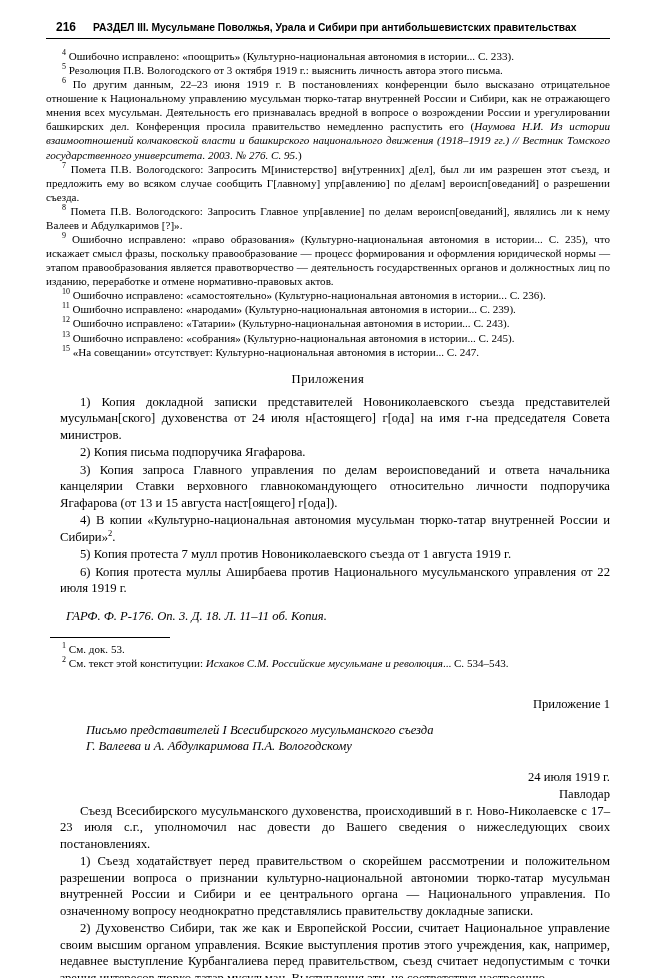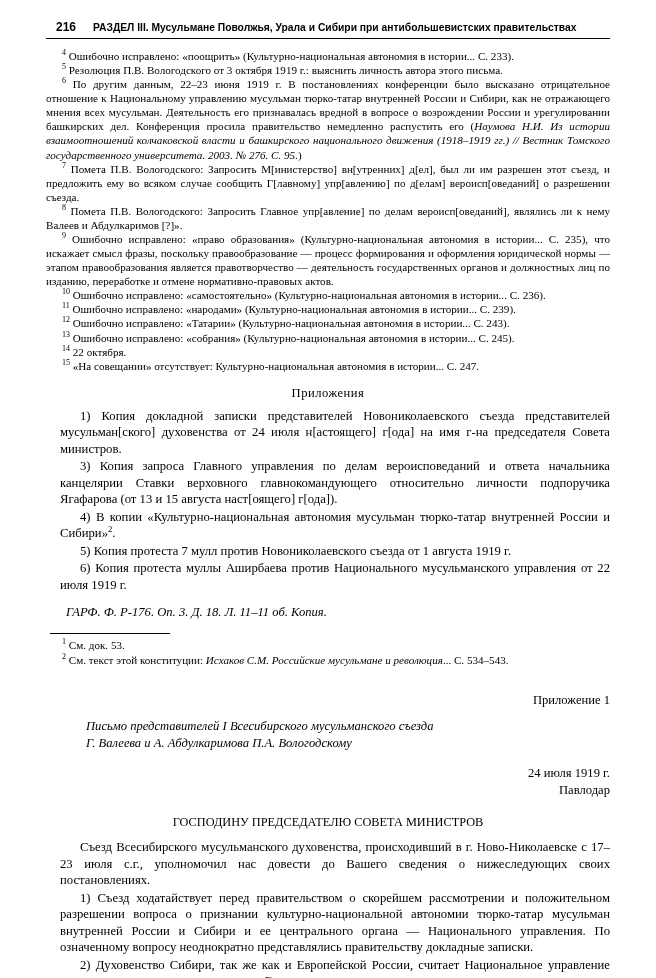--- a/index.html
+++ b/index.html
@@ -133,28 +133,28 @@
     <div class="fn"><sup>4</sup> <span>Ошибочно исправлено: «поощрить» (Культурно-национальная автономия в истории... С. 233).</span></div>
     <div class="fn"><sup>5</sup> <span>Резолюция П.В. Вологодского от 3 октября 1919 г.: выяснить личность автора этого письма.</span></div>
     <div class="fn"><sup>6</sup> <span>По другим данным, 22–23 июня 1919 г. В постановлениях конференции было высказано отрицательное отношение к Национальному управлению мусульман тюрко-татар внутренней России и Сибири, как не отражающего мнения всех мусульман. Деятельность его признавалась вредной в вопросе о возрождении России и урегулировании башкирских дел. Конференция просила правительство немедленно распустить его (</span><span class="it">Наумова Н.И. Из истории взаимоотношений колчаковской власти и башкирского национального движения (1918–1919 гг.) // Вестник Томского государственного университета. 2003. № 276. С. 95.</span><span>)</span></div>
     <div class="fn"><sup>7</sup> <span>Помета П.В. Вологодского: Запросить М[инистерство] вн[утренних] д[ел], был ли им разрешен этот съезд, и предложить ему во всяком случае сообщить Г[лавному] упр[авлению] по д[елам] вероисп[оведаний] о разрешении съезда.</span></div>
     <div class="fn"><sup>8</sup> <span>Помета П.В. Вологодского: Запросить Главное упр[авление] по делам вероисп[оведаний], являлись ли к нему Валеев и Абдулкаримов [?]».</span></div>
     <div class="fn"><sup>9</sup> <span>Ошибочно исправлено: «право образования» (Культурно-национальная автономия в истории... С. 235), что искажает смысл фразы, поскольку правообразование — процесс формирования и оформления юридической нормы — этапом правообразования является правотворчество — деятельность государственных органов и должностных лиц по изданию, переработке и отмене нормативно-правовых актов.</span></div>
     <div class="fn"><sup>10</sup> <span>Ошибочно исправлено: «самостоятельно» (Культурно-национальная автономия в истории... С. 236).</span></div>
     <div class="fn"><sup>11</sup> <span>Ошибочно исправлено: «народами» (Культурно-национальная автономия в истории... С. 239).</span></div>
     <div class="fn"><sup>12</sup> <span>Ошибочно исправлено: «Татарии» (Культурно-национальная автономия в истории... С. 243).</span></div>
     <div class="fn"><sup>13</sup> <span>Ошибочно исправлено: «собрания» (Культурно-национальная автономия в истории... С. 245).</span></div>
-    <div class="fn"><sup>14</sup> <span>22 октября.</span></div>
     <div class="fn"><sup>15</sup> <span>«На совещании» отсутствует: Культурно-национальная автономия в истории... С. 247.</span></div>
   </div>
 
   <div class="center-title">Приложения</div>
 
   <div>
     <p class="body-p">1) Копия докладной записки представителей Новониколаевского съезда представителей мусульман[ского] духовенства от 24 июля н[астоящего] г[ода] на имя г-на председателя Совета министров.</p>
+    <p class="body-p">2) Копия письма подпоручика Ягафарова.</p>
     <p class="body-p">3) Копия запроса Главного управления по делам вероисповеданий и ответа начальника канцелярии Ставки верховного главнокомандующего относительно личности подпоручика Ягафарова (от 13 и 15 августа наст[оящего] г[ода]).</p>
     <p class="body-p"><span>4) В копии «Культурно-национальная автономия мусульман тюрко-татар внутренней России и Сибири»</span><sup>2</sup>.</p>
     <p class="body-p">5) Копия протеста 7 мулл против Новониколаевского съезда от 1 августа 1919 г.</p>
     <p class="body-p">6) Копия протеста муллы Аширбаева против Национального мусульманского управления от 22 июля 1919 г.</p>
   </div>
 
   <div class="archref">ГАРФ. Ф. Р-176. Оп. 3. Д. 18. Л. 11–11 об. Копия.</div>
 
   <div class="sep"></div>
 
@@ -168,21 +168,20 @@
   <div class="app-sub">
     <div>Письмо представителей I Всесибирского мусульманского съезда</div>
     <div>Г. Валеева и А. Абдулкаримова П.А. Вологодскому</div>
   </div>
 
   <div class="date-right">
     <div>24 июля 1919 г.</div>
     <div>Павлодар</div>
   </div>
 
-  <div class="addressee">ГОСПОДИНУ ПРЕДСЕДАТЕЛЮ СОВЕТА МИНИСТРОВ</div>
 
   <div>
     <p class="body-p">Съезд Всесибирского мусульманского духовенства, происходивший в г. Ново-Николаевске с 17–23 июля с.г., уполномочил нас довести до Вашего сведения о нижеследующих своих постановлениях.</p>
     <p class="body-p">1) Съезд ходатайствует перед правительством о скорейшем рассмотрении и положительном разрешении вопроса о признании культурно-национальной автономии тюрко-татар мусульман внутренней России и Сибири и ее центрального органа — Национального управления. По означенному вопросу неоднократно представлялись правительству докладные записки.</p>
     <p class="body-p">2) Духовенство Сибири, так же как и Европейской России, считает Национальное управление своим высшим органом управления. Всякие выступления против этого учреждения, как, например, недавнее выступление Курбангалиева перед правительством, съезд считает недопустимым с точки зрения интересов тюрко-татар мусульман. Выступления эти, не соответствуя настроению</p>
   </div>
 
 </div>
 
 </body></html>

